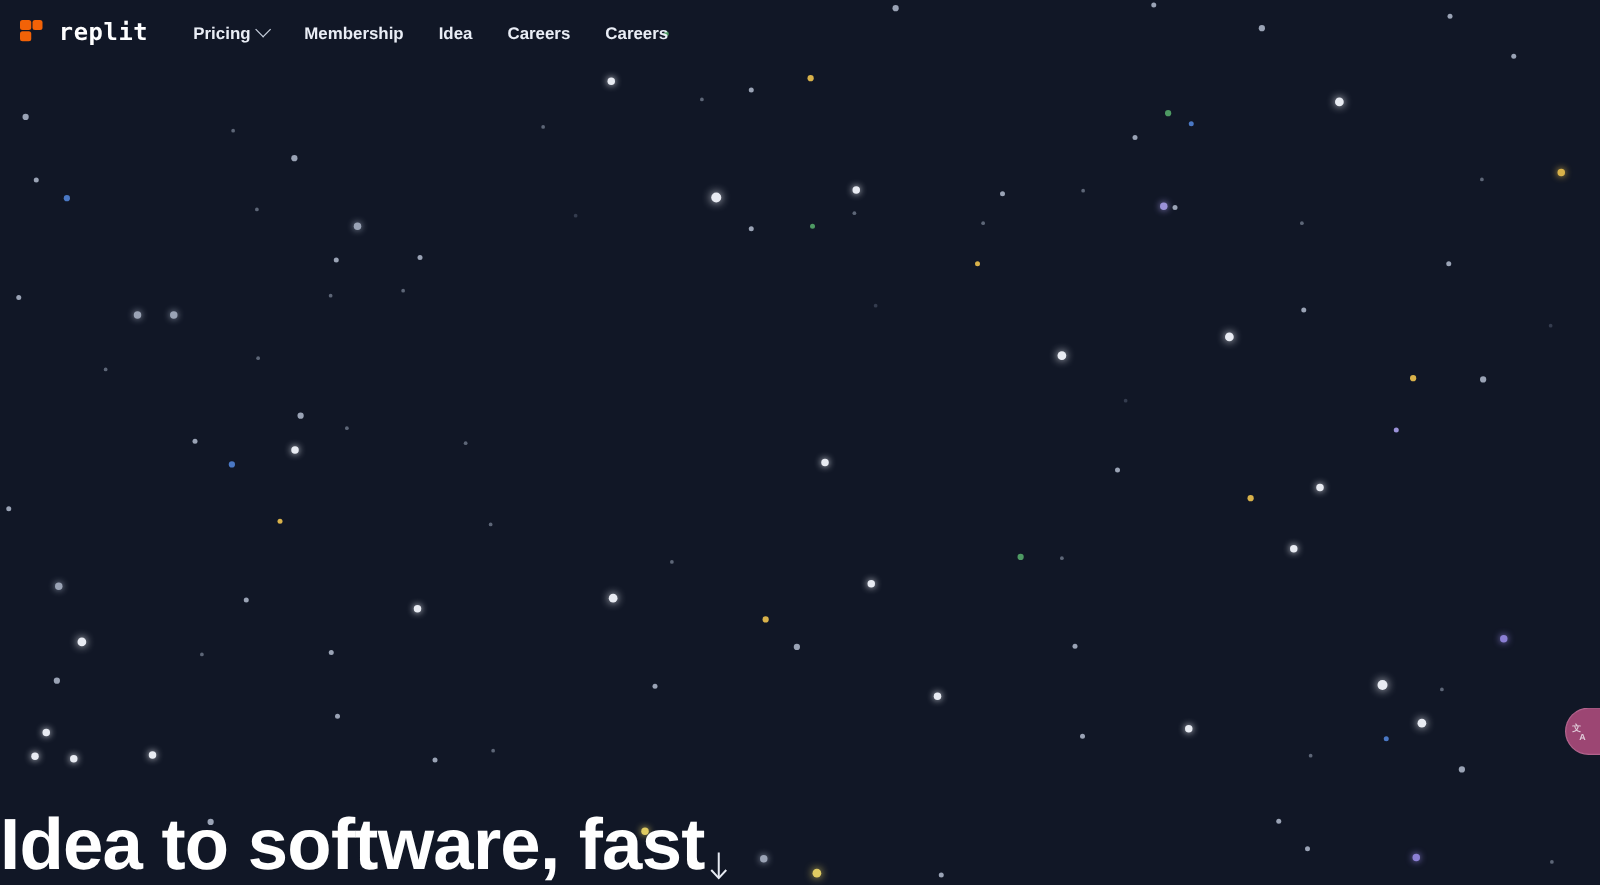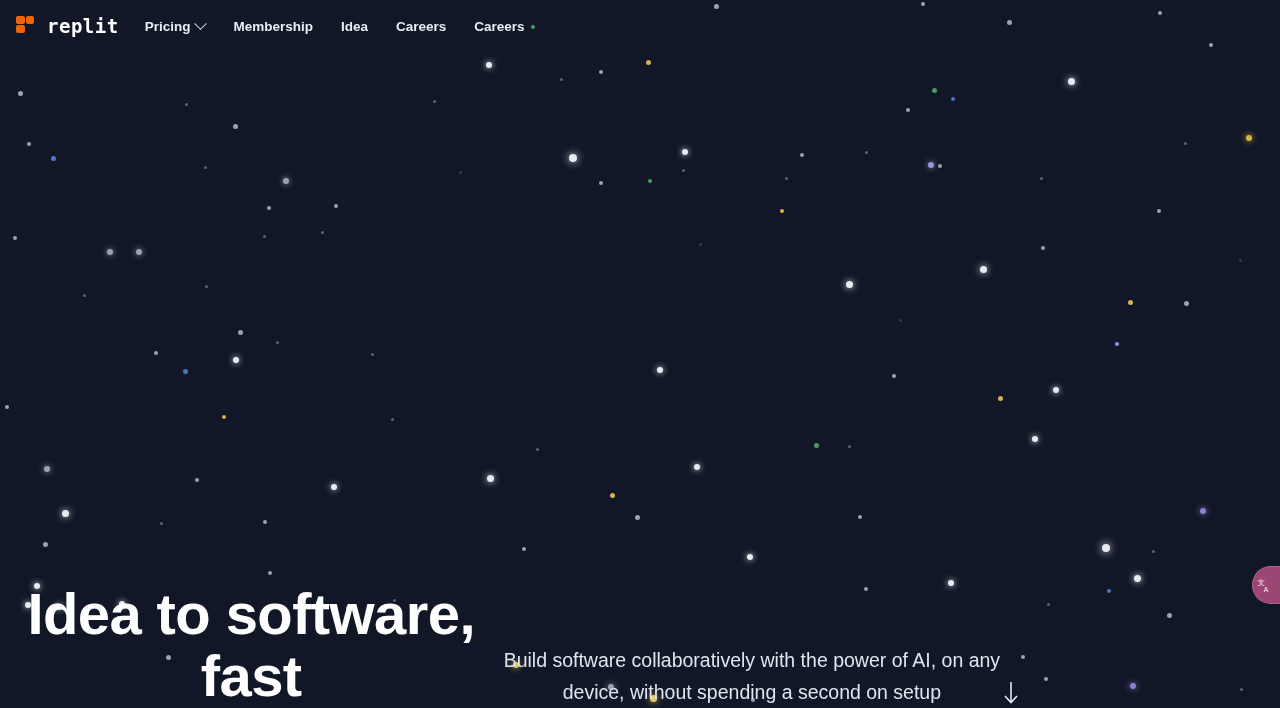--- a/index.html
+++ b/index.html
@@ -40,21 +40,21 @@
     height: 52px;
     display: flex;
     align-items: center;
     padding: 0 16px 0 16px;
     z-index: 20;
   }
 
   .brand {
     display: flex;
     gap: 9px;
-    margin-right: 12px;
+    margin-right: 22px;
     cursor: pointer;
   }
   .brand-mark {
     width: 22px;
     height: 22px;
     position: relative;
     flex: 0 0 auto;
   }
   .brand-mark i {
     position: absolute;
@@ -361,21 +361,20 @@
       <span>Careers</span>
     </div>
   </nav>
 
 </header>
 
 <section class="hero">
 
   <h1 class="hero-title">Idea to software, fast</h1>
 
-  <p class="hero-sub">Build software collaboratively with the power of AI, on any device, without spending a second on setup</p>
 
 
   <div class="scroll-hint">
     <svg width="18" height="26" viewBox="0 0 18 26">
       <line x1="9" y1="2" x2="9" y2="22" stroke="#e6eaf2" stroke-width="1.6"></line>
       <polyline points="3,16 9,22.5 15,16" fill="none" stroke="#e6eaf2" stroke-width="1.6"></polyline>
     </svg>
   </div>
 </section>
 

